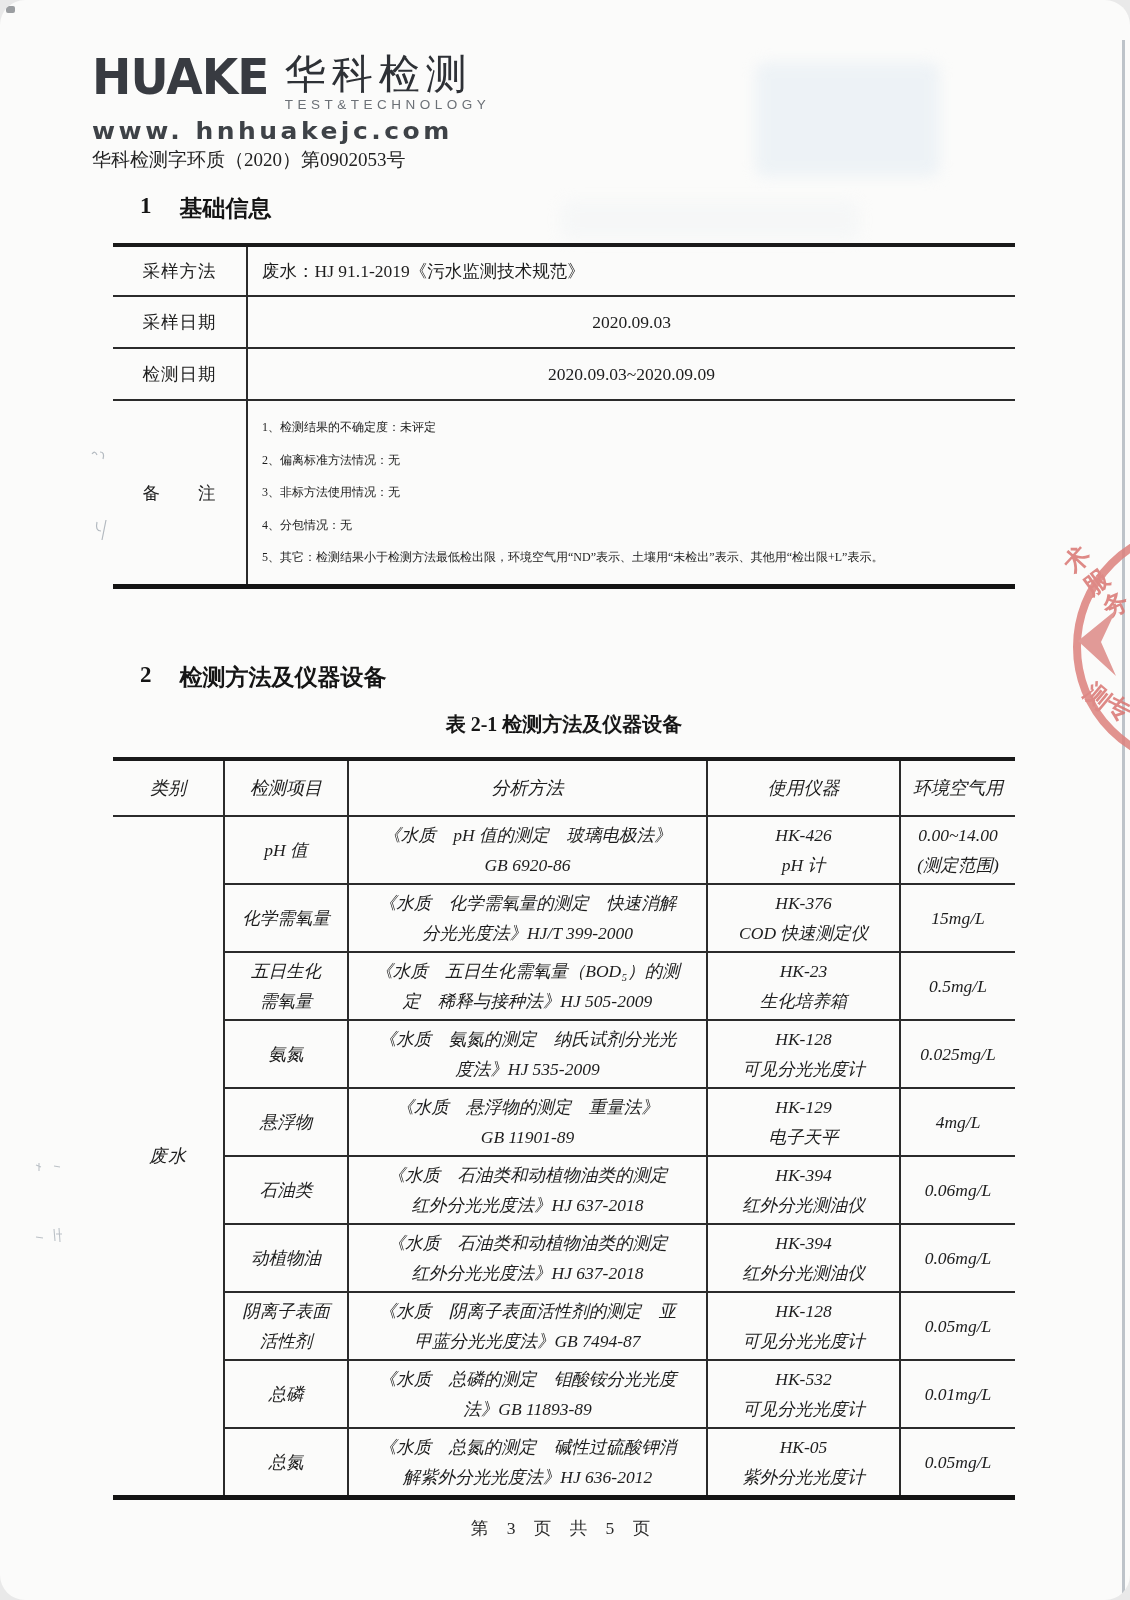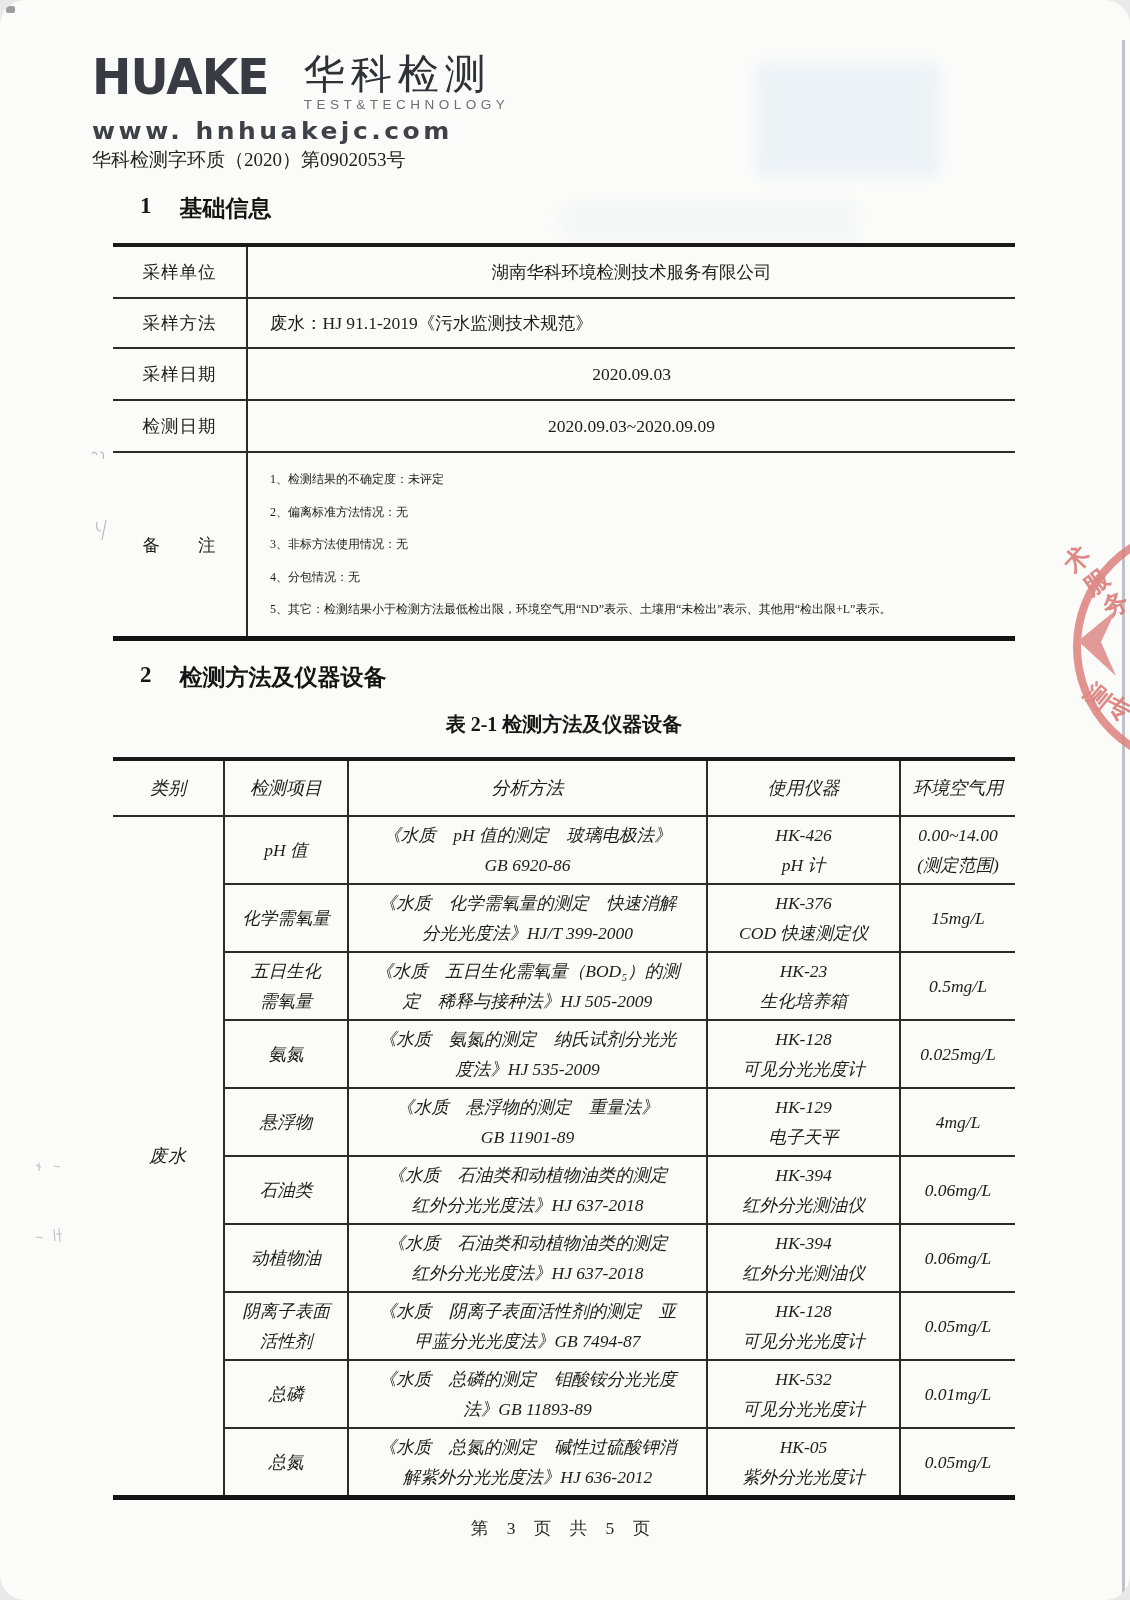--- a/index.html
+++ b/index.html
@@ -23,21 +23,21 @@
   .bleed-b{left:560px;top:200px;width:300px;height:40px;background:#f0f3f5;opacity:.45;}
 
   
   .logo-block{position:absolute;left:92px;top:52px;}
   .logo-row{display:flex;align-items:flex-start;}
   .logo-en{
     font-family:"DejaVu Sans","Liberation Sans",sans-serif;
     font-weight:bold;font-size:49px;line-height:52px;
     letter-spacing:-1px;color:#383b41;transform:scaleX(.96);transform-origin:left;
   }
-  .logo-cn-wrap{margin-left:28px;}
+  .logo-cn-wrap{margin-left:9px;}
   .logo-cn{font-size:41px;line-height:44px;color:#2e3136;letter-spacing:6px;}
   .logo-sub{
     font-family:"Liberation Sans","DejaVu Sans",sans-serif;
     font-size:13.5px;letter-spacing:4.5px;color:#6b7076;margin-top:1px;
   }
   .logo-site{
     font-family:"DejaVu Sans","Liberation Sans",sans-serif;
     font-size:25px;letter-spacing:3.5px;color:#3e4247;font-weight:bold;margin-top:4px;
     transform:scaleY(.95);transform-origin:left;
   }
@@ -52,21 +52,21 @@
 
   
   table{border-collapse:collapse;table-layout:fixed;}
   .tbl{position:absolute;left:113px;width:902px;}
   .tbl1{top:243px;border-top:4px solid #1a1a1a;border-bottom:5px solid #141414;}
   .tbl1 td{border-bottom:2px solid #2b2b2b;font-size:17.5px;vertical-align:middle;padding:0;}
   .tbl1 tr:last-child td{border-bottom:none;}
   .tbl1 .lbl{width:133px;text-align:center;letter-spacing:1px;}
   .tbl1 .val{border-left:2px solid #2b2b2b;}
   .val.center{text-align:center;}
-  .val.left{text-align:left;padding-left:22px;}
+  .val.left{text-align:left;padding-left:14px;}
   .remarks{padding:10px 10px 10px 24px;}
   .remark-line{line-height:32.5px;font-size:12px;text-align:left;}
 
   .tbl2{top:757px;border-top:4px solid #1a1a1a;border-bottom:5px solid #141414;font-style:italic;}
   .tbl2 th,.tbl2 td{
     border-bottom:2px solid #2b2b2b;border-left:2px solid #2b2b2b;
     font-size:17.5px;font-weight:normal;text-align:center;vertical-align:middle;
     padding:0;white-space:pre-line;line-height:30px;
   }
   .tbl2 th{height:54px;font-size:18px;}
@@ -107,24 +107,20 @@
   </div>
   <div class="doc-no">华科检测字环质（2020）第0902053号</div>
 
   <div class="sec-title sec1-title">
     <span class="no">1</span>
     <span>基础信息</span>
   </div>
 
   <table class="tbl tbl1">
     <tbody>
-        <tr>
-      <td class="lbl" style="height:50px">采样单位</td>
-      <td class="val center">湖南华科环境检测技术服务有限公司</td>
-    </tr>
     <tr>
       <td class="lbl" style="height:48px">采样方法</td>
       <td class="val left">废水：HJ 91.1-2019《污水监测技术规范》</td>
     </tr>
     <tr>
       <td class="lbl" style="height:50px">采样日期</td>
       <td class="val center">2020.09.03</td>
     </tr>
     <tr>
       <td class="lbl" style="height:50px">检测日期</td>

